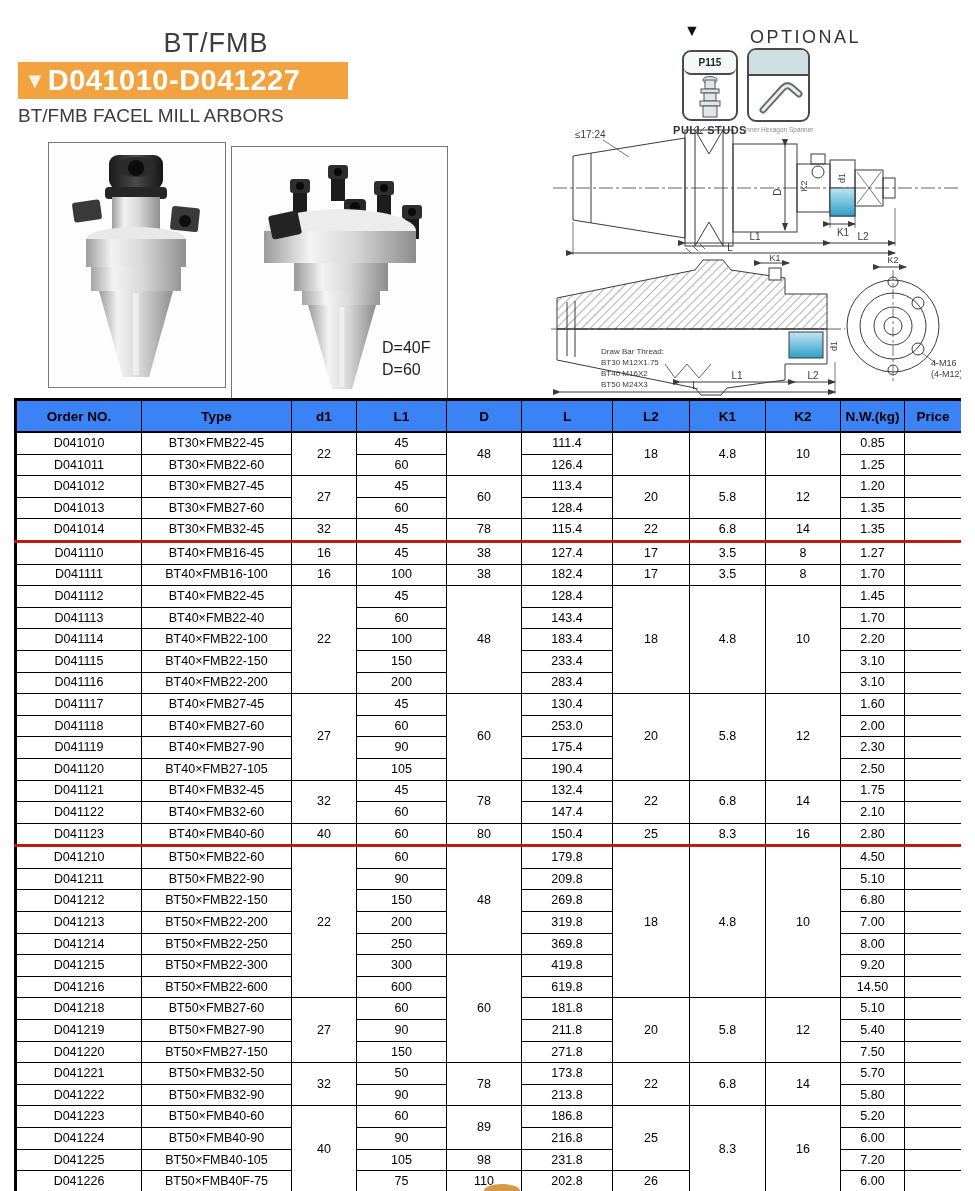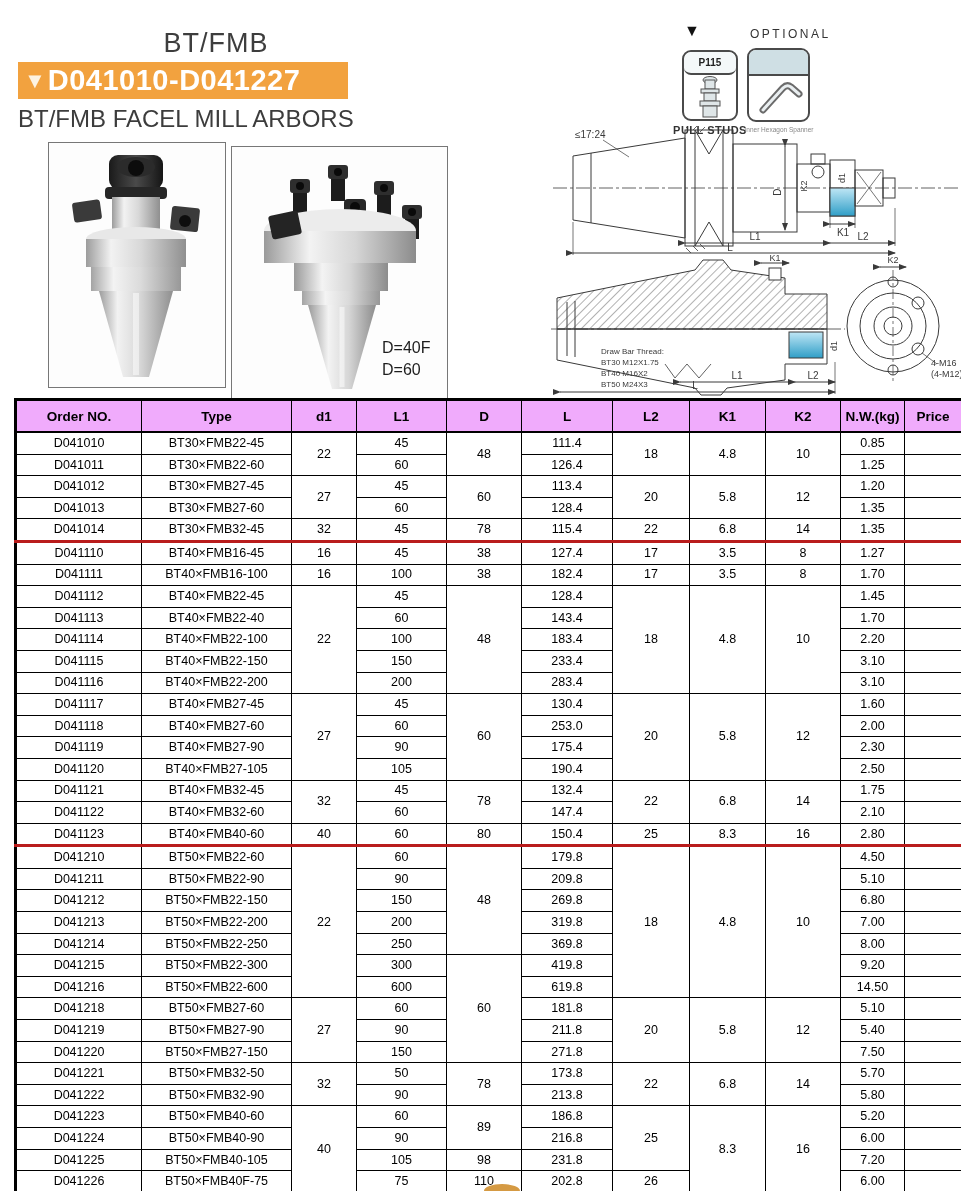--- a/index.html
+++ b/index.html
@@ -6,48 +6,48 @@
   .page{position:relative;width:961px;height:1191px;background:#fff;overflow:hidden;
         font-family:"Liberation Sans",sans-serif;color:#000;}
 
   
   .title{position:absolute;left:150px;top:28px;width:132px;text-align:center;
          font-size:27px;color:#3d3d3d;letter-spacing:1px;}
   .banner{position:absolute;left:18px;top:62px;width:330px;height:37px;background:#F2A23F;
           display:flex;align-items:center;padding-left:6px;box-sizing:border-box;}
   .banner .arrow{color:#fdf3e2;font-size:22px;margin-right:2px;line-height:1;}
   .banner .rng{color:#fff;font-size:29px;font-weight:bold;letter-spacing:.5px;}
-  .subtitle{position:absolute;left:18px;top:105px;font-size:24px;color:#3c3c3c;}
+  .subtitle{position:absolute;left:18px;top:105px;font-size:19px;color:#3c3c3c;}
 
   
   .photo{position:absolute;border:1px solid #777;background:#fdfdfd;}
   .photo1{left:48px;top:142px;width:176px;height:244px;}
   .photo2{left:231px;top:146px;width:215px;height:252px;}
 
   
   .opt-arrow{position:absolute;left:684px;top:22px;font-size:16px;color:#111;}
-  .opt-label{position:absolute;left:750px;top:27px;font-size:12px;letter-spacing:2.5px;color:#333;}
+  .opt-label{position:absolute;left:750px;top:27px;font-size:18px;letter-spacing:2.5px;color:#333;}
   .card{position:absolute;border:2px solid #4a4a4a;border-radius:9px;background:#fff;overflow:hidden;box-sizing:border-box;}
   .card-p115{left:682px;top:50px;width:56px;height:71px;}
   .card-p115 .cap{height:21px;border-bottom:2px solid #4a4a4a;display:flex;align-items:center;justify-content:center;
                   font-size:10px;font-weight:bold;color:#222;background:#f4f8f9;border-radius:7px;}
   .card-span{left:747px;top:48px;width:63px;height:74px;}
   .card-span .cap{height:24px;border-bottom:2px solid #4a4a4a;background:#cfdfe4;}
   .pullstuds{position:absolute;left:672px;top:124px;width:76px;text-align:center;
              font-size:11px;font-weight:bold;color:#333;letter-spacing:.5px;}
   .spanlbl{position:absolute;left:742px;top:126px;width:74px;text-align:center;font-size:6.5px;color:#888;}
 
   
   .cad1{position:absolute;left:545px;top:126px;}
   .cad2{position:absolute;left:545px;top:254px;}
 
   
   .spec-table{position:absolute;left:14px;top:398px;width:947px;border-collapse:collapse;
               table-layout:fixed;border:3px solid #000;}
-  .spec-table th{background:#f0abfc;border:1px solid #000;border-bottom:2px solid #000;
+  .spec-table th{background:#3b82f6;border:1px solid #000;border-bottom:2px solid #000;
                  font-size:13.5px;font-weight:bold;height:30px;padding:0;}
   .spec-table td{border:1px solid #000;text-align:center;font-size:12.5px;
                  height:20.6px;padding:0;line-height:1.02;white-space:nowrap;overflow:hidden;}
   .spec-table tr.sep td{border-bottom:3px solid #b91c1c;}
 
   .page-dot{position:absolute;left:484px;top:1184px;width:36px;height:14px;border-radius:50%;
             background:#D59A43;}
   svg text{font-family:"Liberation Sans",sans-serif;}
 </style>
 </head>

